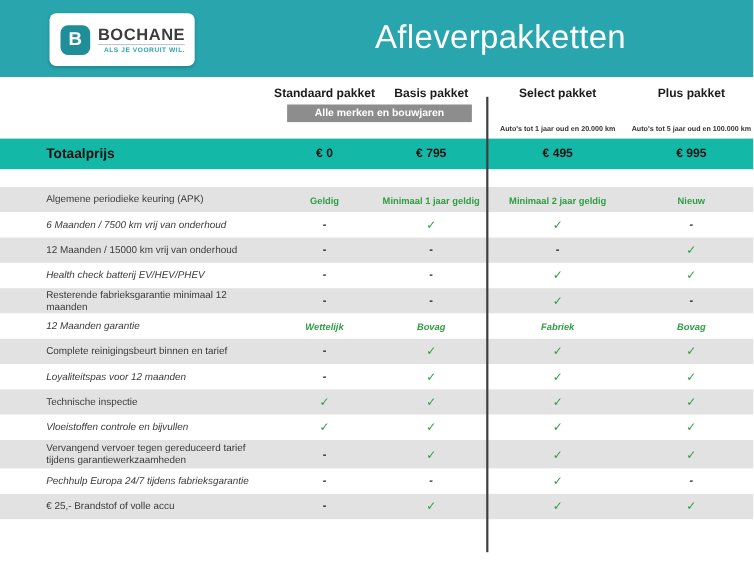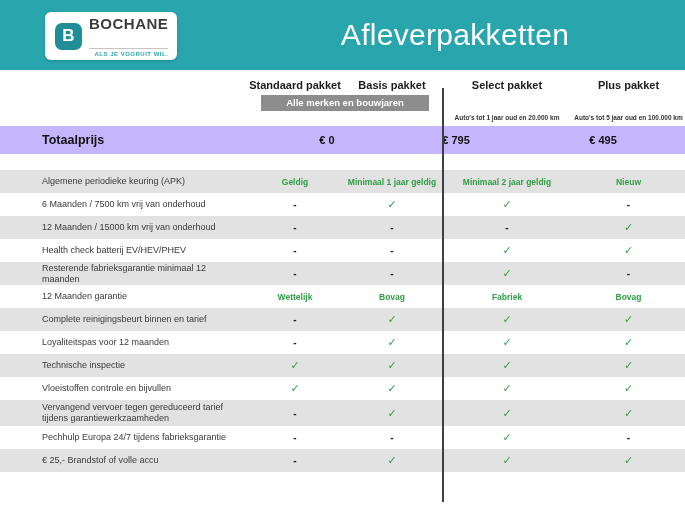--- a/index.html
+++ b/index.html
@@ -37,21 +37,21 @@
     font-size:17px;
     display:flex; align-items:center; justify-content:center;
     flex:0 0 auto;
   }
   .brand-name {
     font-size:15px;
     font-weight:bold;
     color:#3c3c3c;
     letter-spacing:.5px;
     border-bottom:1px solid #c4c4c4;
-    padding-bottom:16px;
+    padding-bottom:0;
   }
   .brand-tagline {
     font-size:6px;
     color:#29a5ad;
     letter-spacing:.5px;
     margin-top:2px;
     font-weight:bold;
     text-align:right;
   }
   .page-title {
@@ -67,21 +67,21 @@
 
   
   .grid {
     display:grid;
     grid-template-columns:248px 94px 100px 130px 113px;
     align-items:center;
   }
   .row-names   { height:24px; padding-top:6px; }
   .row-banners { height:18px; }
   .row-subs    { height:14px; align-items:start; padding-top:2px; }
-  .row-total   { height:28px; background:#c4b5fd;gap:32px; }
+  .row-total   { height:28px; background:#14b8a6; }
   .spacer      { height:16px; background:#ffffff; }
 
   .pkg-name {
     text-align:center;
     font-size:11px;
     font-weight:bold;
     color:#1c1c1c;
   }
   .banner {
     grid-column:span 2;
@@ -113,21 +113,21 @@
     text-align:center;
     font-size:11px;
     font-weight:bold;
     color:#111111;
   }
 
   
   .data-row { height:23px; }
   .data-row.tall { height:26px; }
   .gray  { background:#e2e2e2; }
-  .white { background:#ffffff; }
+  .white { background:#ffffff;font-style:italic; }
   .feat {
     font-size:9px;
     color:#3a3a3a;
     padding-left:42px;
     padding-right:8px;
     line-height:1.2;
   }
   .val { text-align:center; font-size:9px; }
   .val.check {
     color:#2f9e44;

